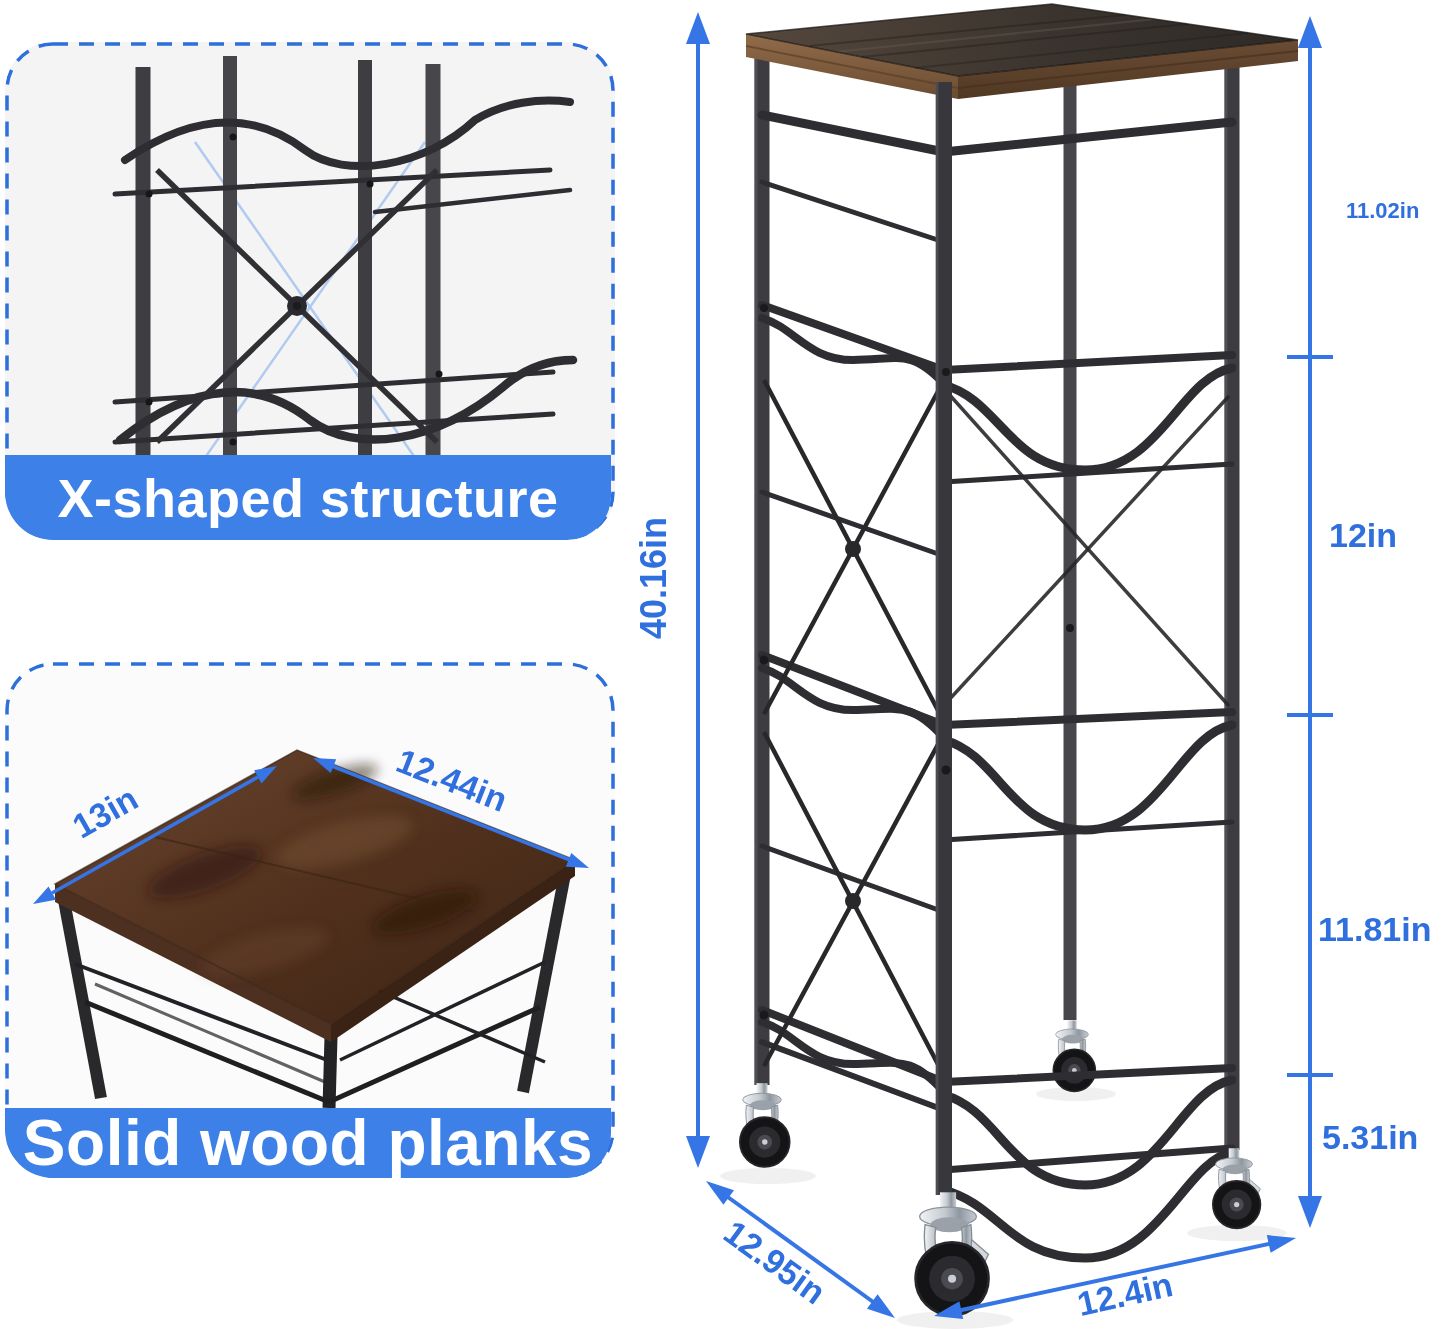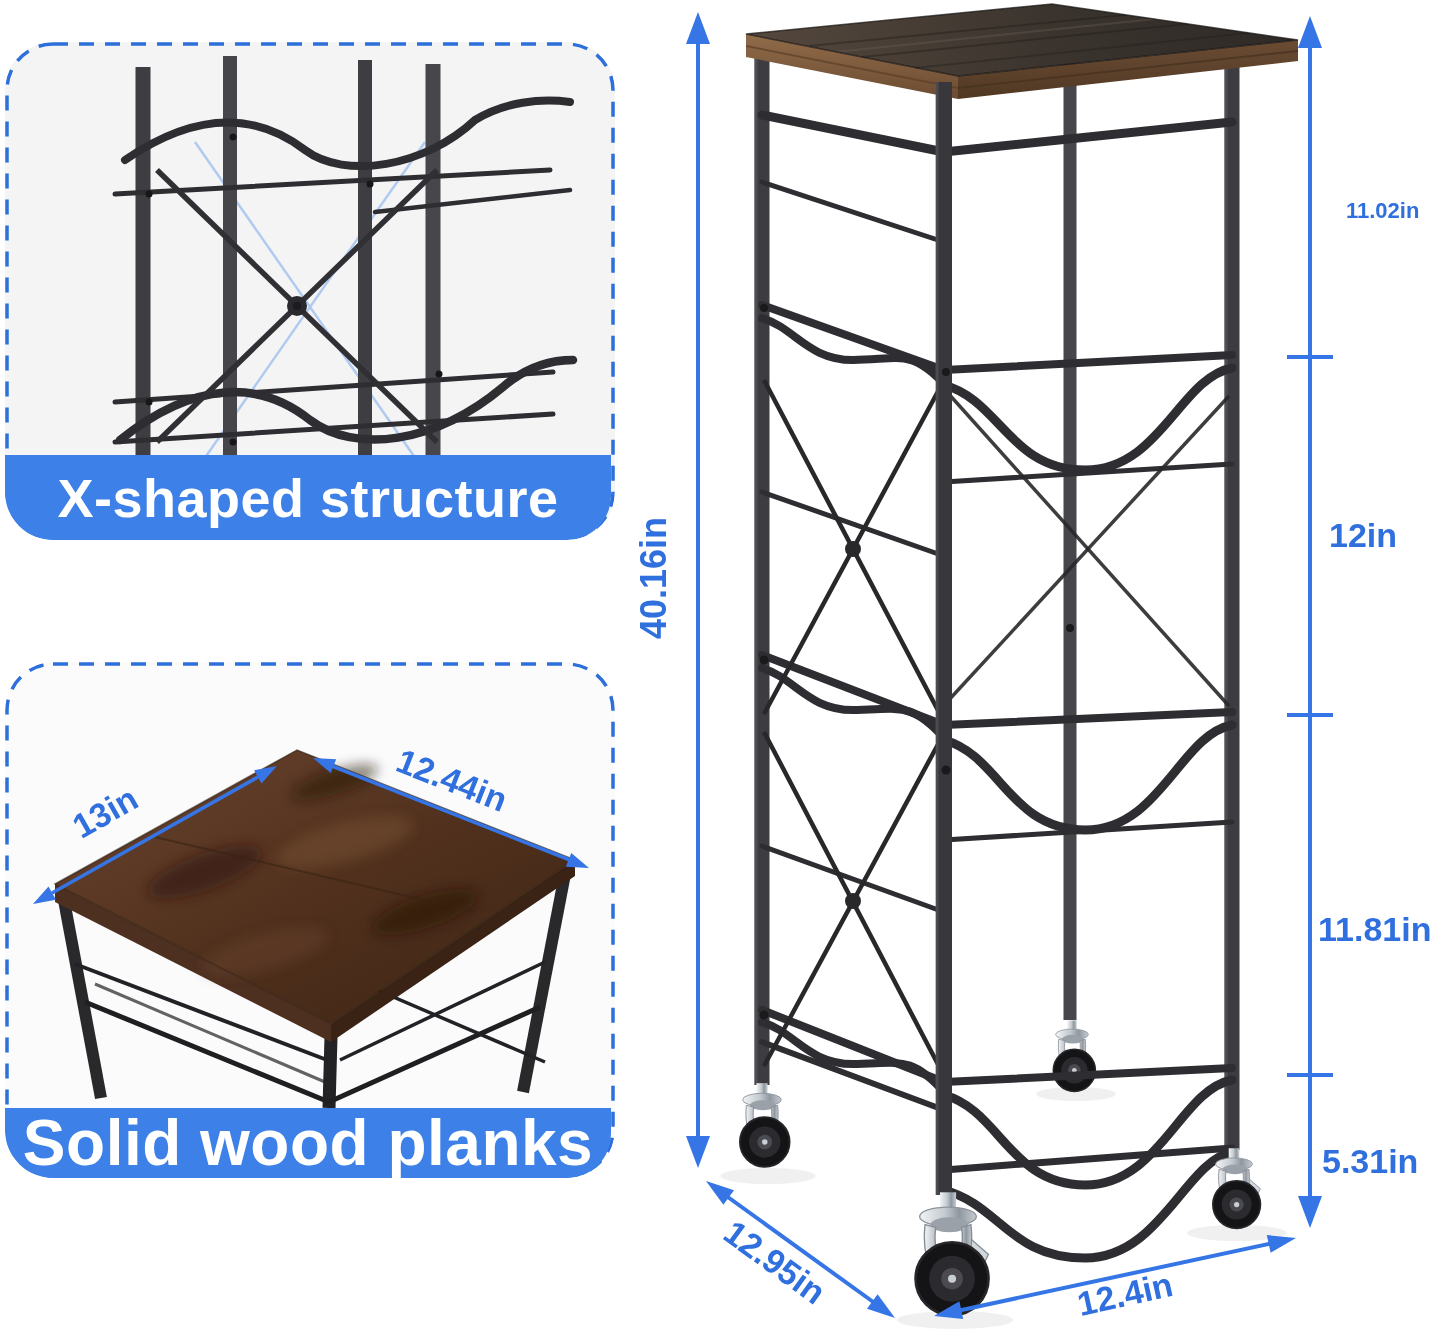--- a/index.html
+++ b/index.html
@@ -322,17 +322,17 @@
       <line x1="957" y1="1311" x2="1273" y2="1243" class="dim-line" stroke-width="4"></line>
       <polygon class="dim-fill" points="934,1316 963.2,1318.9 959.4,1301.3"></polygon>
       <polygon class="dim-fill" points="1296,1238 1270.6,1252.7 1266.8,1235.1"></polygon>
     </g>
   </svg>
 
   <div class="dim-label centered" style="left:654px;top:578px;font-size:36px;transform:translate(-50%,-50%) rotate(-90deg);">40.16in</div>
   <div class="dim-label" style="left:1318px;top:200px;font-size:22px;margin-left:28px;">11.02in</div>
   <div class="dim-label" style="left:1320px;top:518px;font-size:34px;margin-left:9px;">12in</div>
   <div class="dim-label" style="left:1318px;top:912px;font-size:34px;">11.81in</div>
-  <div class="dim-label" style="left:1322px;top:1144px;font-size:34px;">5.31in</div>
+  <div class="dim-label" style="left:1322px;top:1120px;font-size:34px;">5.31in</div>
   <div class="dim-label centered" style="left:775px;top:1262px;font-size:34px;transform:translate(-50%,-50%) rotate(36deg);">12.95in</div>
   <div class="dim-label centered" style="left:1125px;top:1294px;font-size:34px;transform:translate(-50%,-50%) rotate(-12.5deg);">12.4in</div>
 
 </div>
 
 </body></html>

